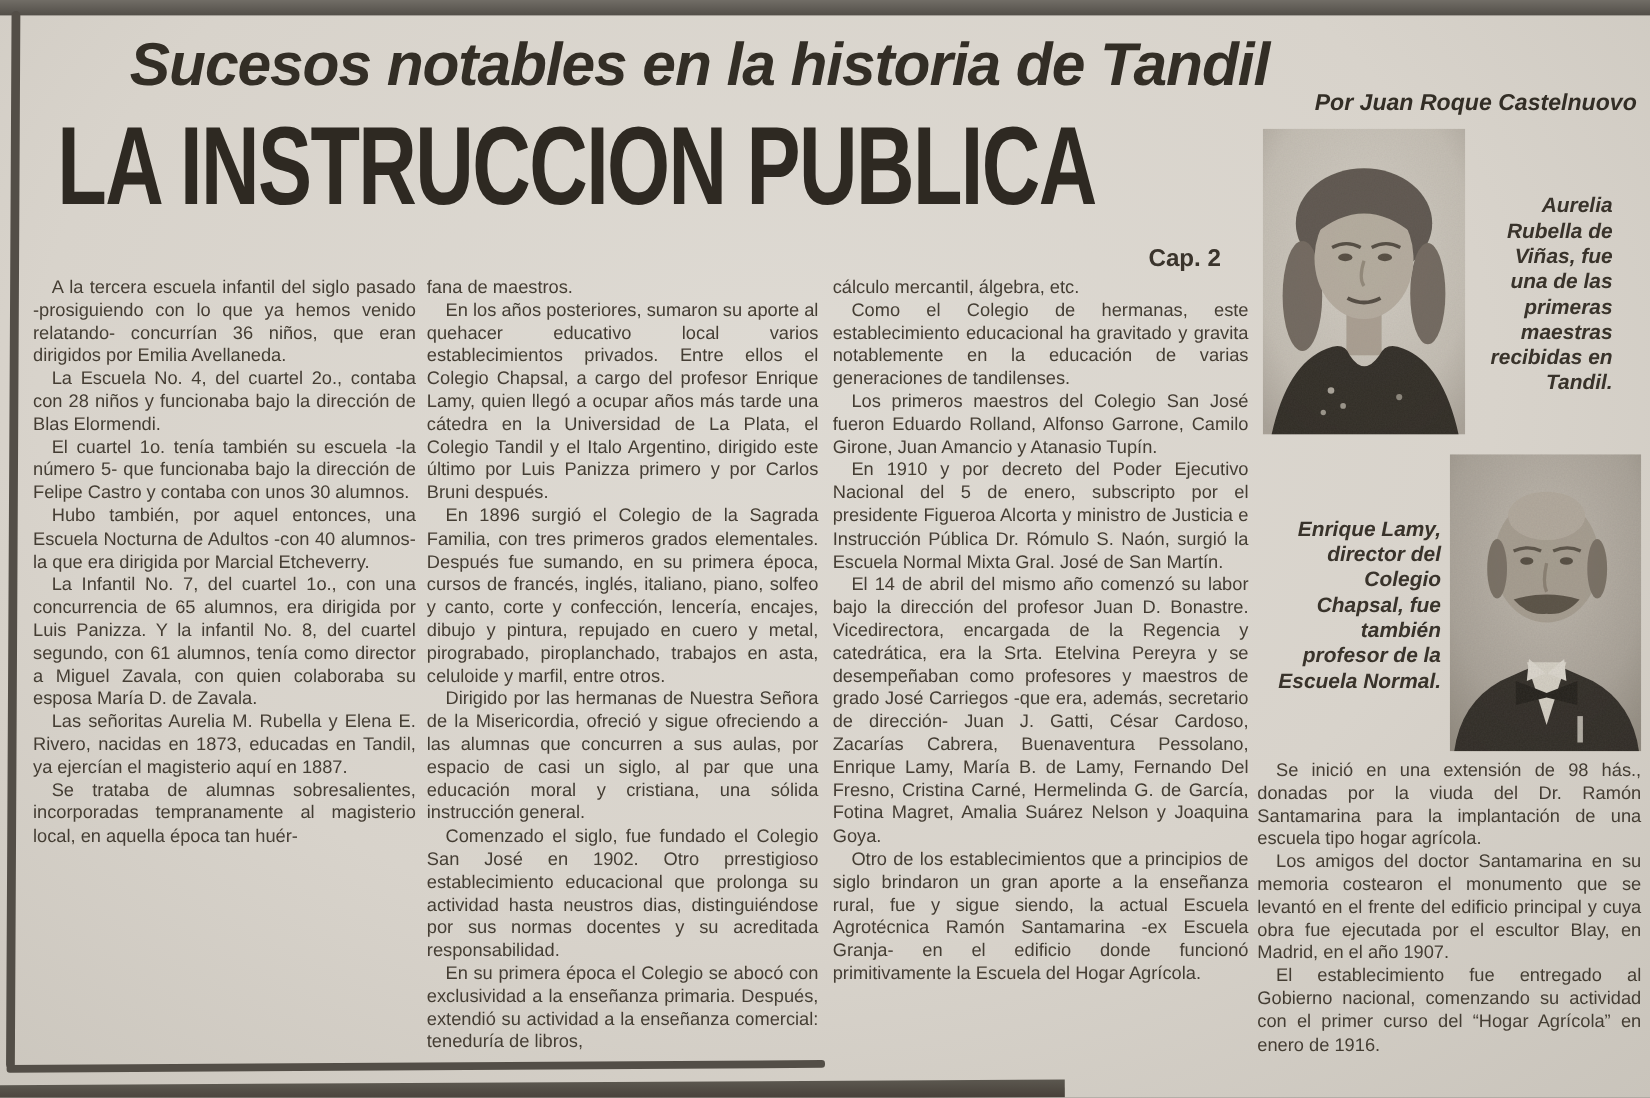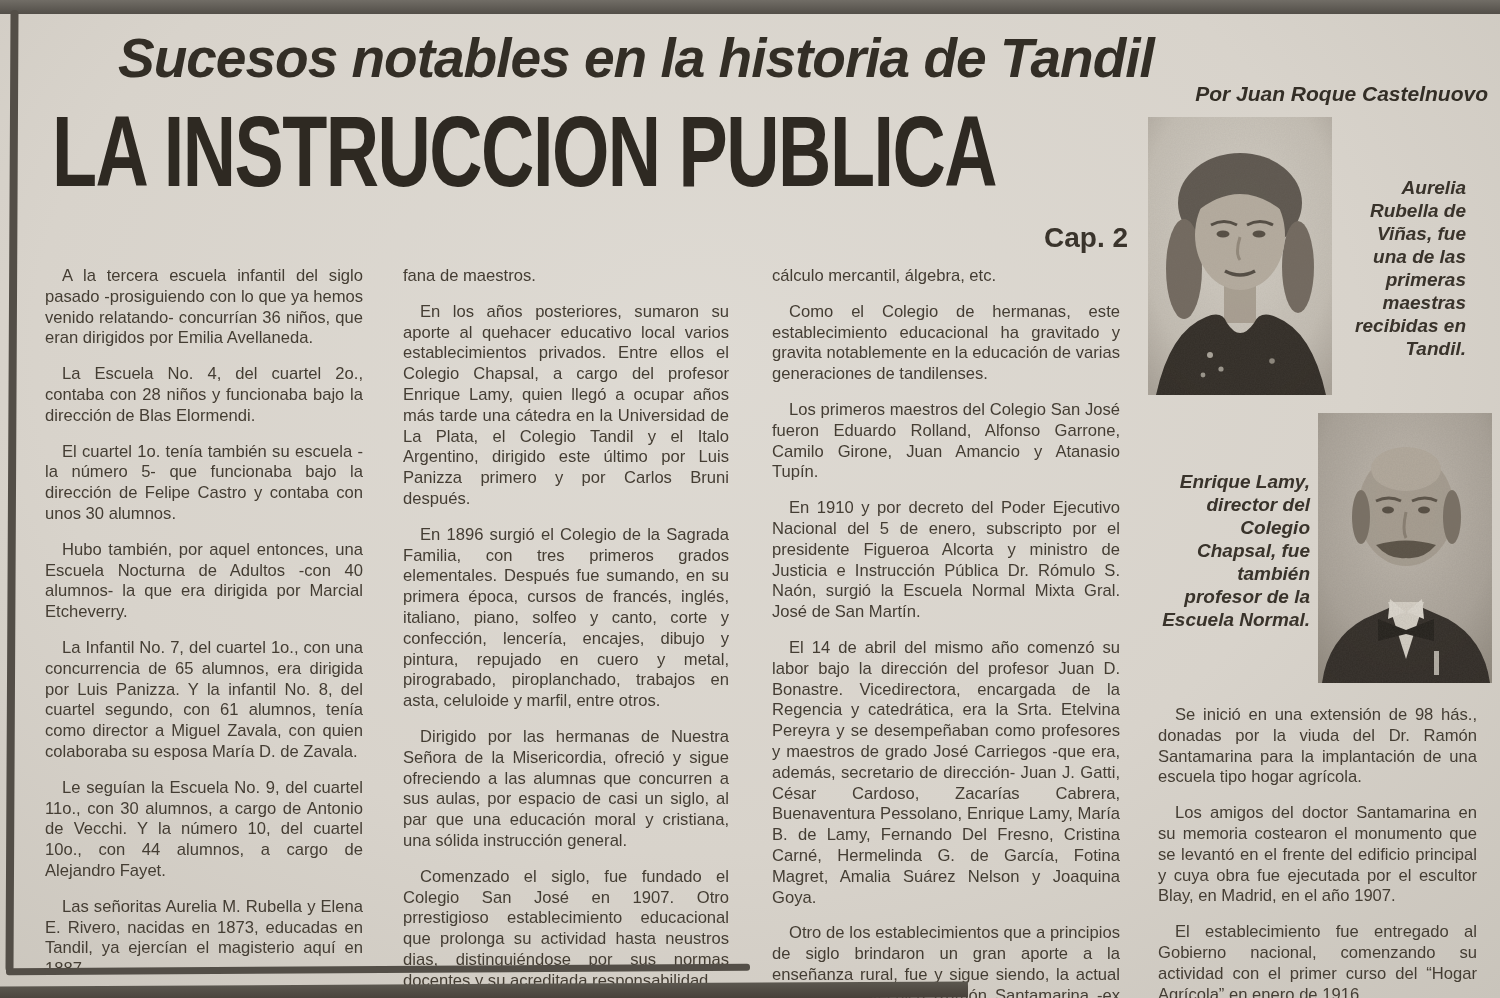--- a/index.html
+++ b/index.html
@@ -25,29 +25,29 @@
   
   .kicker{position:absolute;left:118px;top:26px;width:1100px;
     font-size:55px;font-weight:bold;font-style:italic;letter-spacing:-1px;
     color:#332e26;white-space:nowrap;}
   .byline{position:absolute;left:1033px;top:82px;width:455px;text-align:right;
     font-size:21px;font-weight:bold;font-style:italic;color:#332e26;}
   .headline{position:absolute;left:52px;top:98px;width:1400px;}
   .headline-inner{display:inline-block;transform:scaleX(.73);transform-origin:left top;
     font-size:101px;font-weight:bold;letter-spacing:-2px;line-height:1.05;
     color:#2e2922;white-space:nowrap;}
-  .chapter{position:absolute;left:1044px;top:222px;font-size:28px;font-weight:bold;color:#3a342c;}
+  .chapter{position:absolute;left:1044px;top:222px;font-size:22px;font-weight:bold;color:#3a342c;}
   
   .col{position:absolute;top:251px;font-size:16.6px;line-height:20.8px;
     text-align:justify;color:#443d33;}
   .col1{left:30px;width:348px;}
   .col2{left:388px;width:356px;}
   .col3{left:757px;width:378px;}
   .col4{left:1143px;top:690px;width:349px;}
-  .col p{margin:15px;text-indent:17px;}
+  .col p{margin:0;text-indent:17px;}
   .col p.no-indent{text-indent:0;}
   
   .photo{position:absolute;margin:0;padding:0;}
   .photo svg{display:block;}
   .photo1{left:1148px;top:117px;width:184px;height:278px;}
   .photo2{left:1318px;top:413px;width:174px;height:270px;}
   .caption{position:absolute;font-size:19px;line-height:23px;font-weight:bold;
     font-style:italic;color:#39332b;}
   .caption1{left:1344px;top:176px;width:122px;text-align:right;}
   .caption2{left:1162px;top:470px;width:148px;text-align:right;}
@@ -66,30 +66,29 @@
     <span class="headline-inner">LA INSTRUCCION PUBLICA</span>
   </div>
   <div class="chapter">Cap. 2</div>
 
   <div class="col col1">
       <p>A la tercera escuela infantil del siglo pasado -prosiguiendo con lo que ya hemos venido relatando- concurrían 36 niños, que eran dirigidos por Emilia Avellaneda.</p>
       <p>La Escuela No. 4, del cuartel 2o., contaba con 28 niños y funcionaba bajo la dirección de Blas Elormendi.</p>
       <p>El cuartel 1o. tenía también su escuela -la número 5- que funcionaba bajo la dirección de Felipe Castro y contaba con unos 30 alumnos.</p>
       <p>Hubo también, por aquel entonces, una Escuela Nocturna de Adultos -con 40 alumnos- la que era dirigida por Marcial Etcheverry.</p>
       <p>La Infantil No. 7, del cuartel 1o., con una concurrencia de 65 alumnos, era dirigida por Luis Panizza. Y la infantil No. 8, del cuartel segundo, con 61 alumnos, tenía como director a Miguel Zavala, con quien colaboraba su esposa María D. de Zavala.</p>
-      <p>Le seguían la Escuela No. 9, del cuartel 11o., con 30 alumnos, a cargo de Antonio de Vecchi. Y la número 10, del cuartel 10o., con 44 alumnos, a cargo de Alejandro Fayet.</p>
       <p>Las señoritas Aurelia M. Rubella y Elena E. Rivero, nacidas en 1873, educadas en Tandil, ya ejercían el magisterio aquí en 1887.</p>
       <p>Se trataba de alumnas sobresalientes, incorporadas tempranamente al magisterio local, en aquella época tan huér-</p>
     </div>
   <div class="col col2">
       <p class="no-indent">fana de maestros.</p>
       <p>En los años posteriores, sumaron su aporte al quehacer educativo local varios establecimientos privados. Entre ellos el Colegio Chapsal, a cargo del profesor Enrique Lamy, quien llegó a ocupar años más tarde una cátedra en la Universidad de La Plata, el Colegio Tandil y el Italo Argentino, dirigido este último por Luis Panizza primero y por Carlos Bruni después.</p>
       <p>En 1896 surgió el Colegio de la Sagrada Familia, con tres primeros grados elementales. Después fue sumando, en su primera época, cursos de francés, inglés, italiano, piano, solfeo y canto, corte y confección, lencería, encajes, dibujo y pintura, repujado en cuero y metal, pirograbado, piroplanchado, trabajos en asta, celuloide y marfil, entre otros.</p>
       <p>Dirigido por las hermanas de Nuestra Señora de la Misericordia, ofreció y sigue ofreciendo a las alumnas que concurren a sus aulas, por espacio de casi un siglo, al par que una educación moral y cristiana, una sólida instrucción general.</p>
-      <p>Comenzado el siglo, fue fundado el Colegio San José en 1907. Otro prrestigioso establecimiento educacional que prolonga su actividad hasta neustros dias, distinguiéndose por sus normas docentes y su acreditada responsabilidad.</p>
+      <p>Comenzado el siglo, fue fundado el Colegio San José en 1902. Otro prrestigioso establecimiento educacional que prolonga su actividad hasta neustros dias, distinguiéndose por sus normas docentes y su acreditada responsabilidad.</p>
       <p>En su primera época el Colegio se abocó con exclusividad a la enseñanza primaria. Después, extendió su actividad a la enseñanza comercial: teneduría de libros,</p>
     </div>
   <div class="col col3">
       <p class="no-indent">cálculo mercantil, álgebra, etc.</p>
       <p>Como el Colegio de hermanas, este establecimiento educacional ha gravitado y gravita notablemente en la educación de varias generaciones de tandilenses.</p>
       <p>Los primeros maestros del Colegio San José fueron Eduardo Rolland, Alfonso Garrone, Camilo Girone, Juan Amancio y Atanasio Tupín.</p>
       <p>En 1910 y por decreto del Poder Ejecutivo Nacional del 5 de enero, subscripto por el presidente Figueroa Alcorta y ministro de Justicia e Instrucción Pública Dr. Rómulo S. Naón, surgió la Escuela Normal Mixta Gral. José de San Martín.</p>
       <p>El 14 de abril del mismo año comenzó su labor bajo la dirección del profesor Juan D. Bonastre. Vicedirectora, encargada de la Regencia y catedrática, era la Srta. Etelvina Pereyra y se desempeñaban como profesores y maestros de grado José Carriegos -que era, además, secretario de dirección- Juan J. Gatti, César Cardoso, Zacarías Cabrera, Buenaventura Pessolano, Enrique Lamy, María B. de Lamy, Fernando Del Fresno, Cristina Carné, Hermelinda G. de García, Fotina Magret, Amalia Suárez Nelson y Joaquina Goya.</p>
       <p>Otro de los establecimientos que a principios de siglo brindaron un gran aporte a la enseñanza rural, fue y sigue siendo, la actual Escuela Agrotécnica Ramón Santamarina -ex Escuela Granja- en el edificio donde funcionó primitivamente la Escuela del Hogar Agrícola.</p>
     </div>

